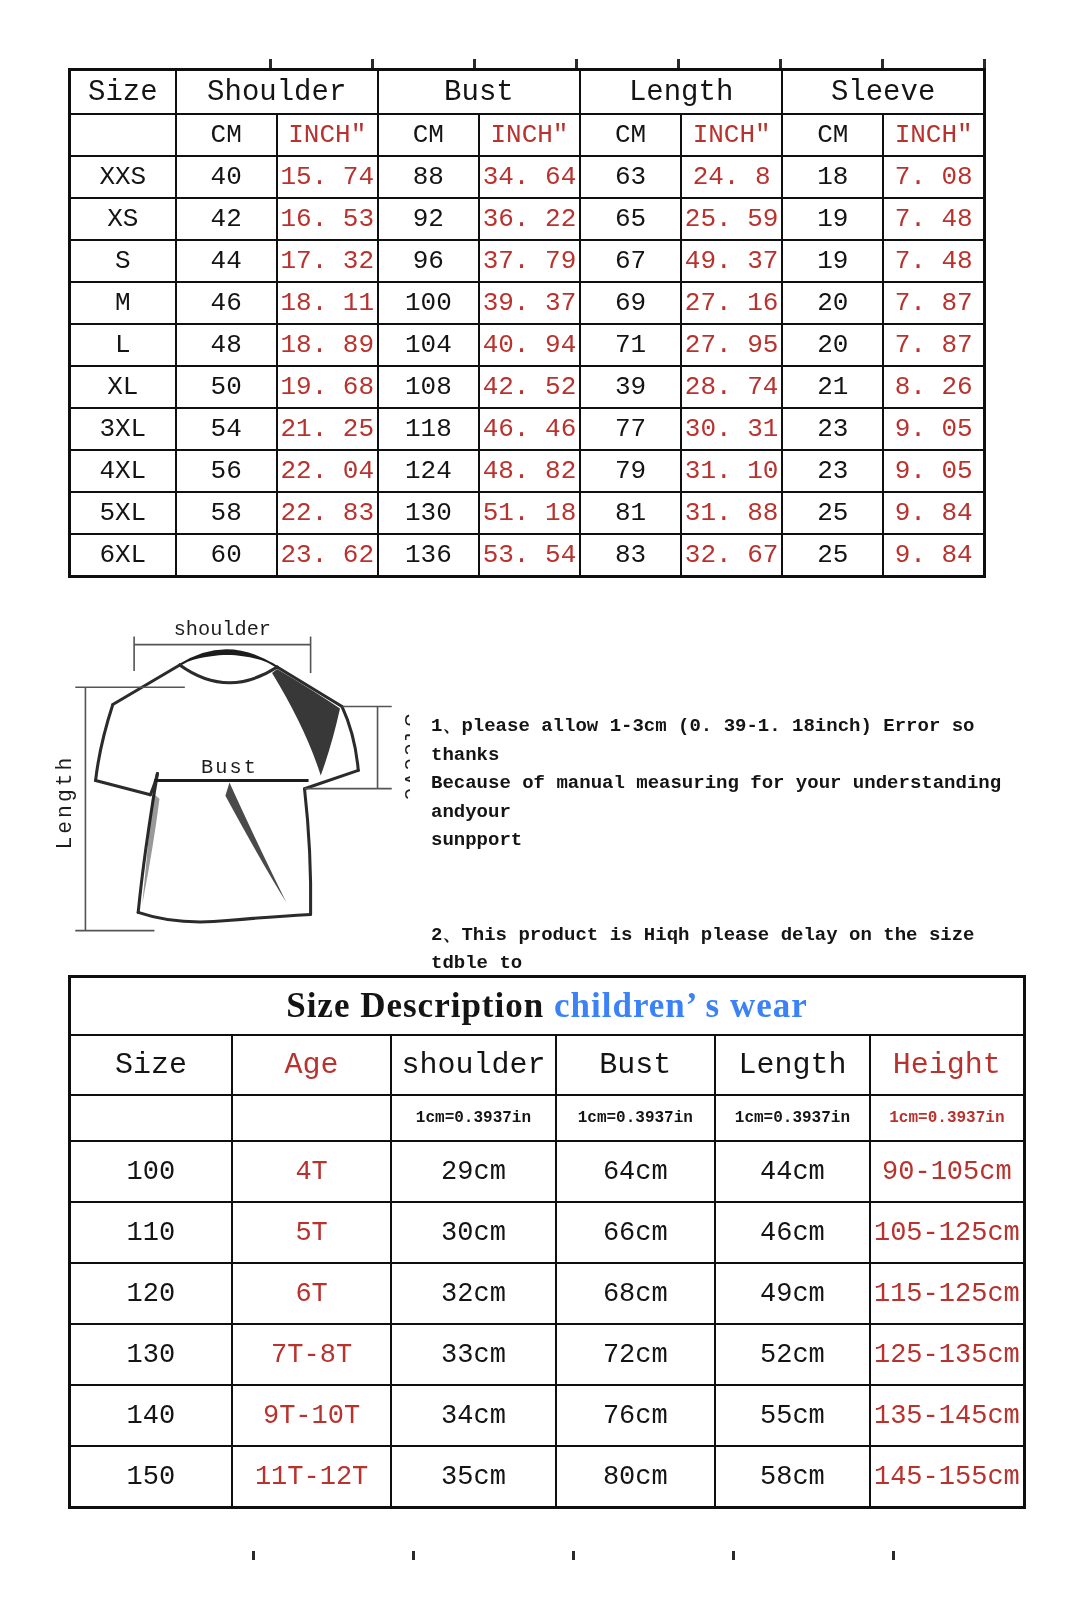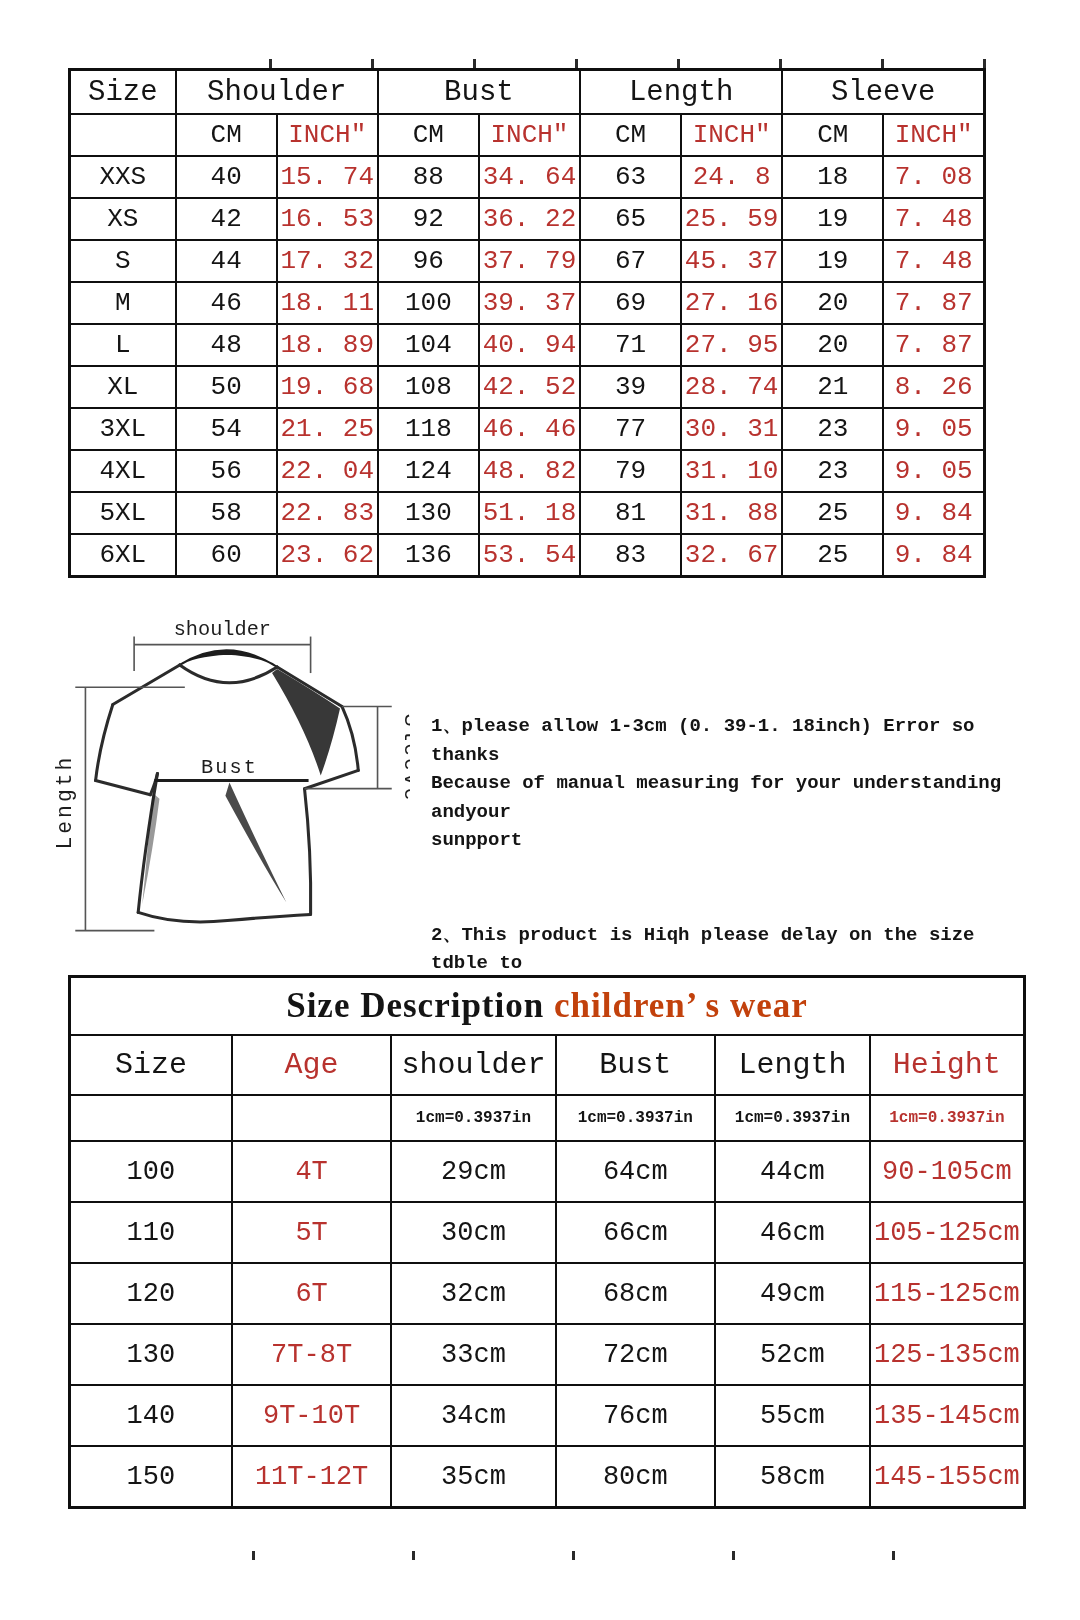--- a/index.html
+++ b/index.html
@@ -19,21 +19,21 @@
   .t1 td{font-size:26px;height:40px;}
   .t1 tr.unit td{font-size:26px;margin-left:8px;}
 
   .t2{left:68px;top:975px;width:958px;border:3px solid #0f0f0f;}
   .t2 .title-row td{height:56px;font-family:"Liberation Serif","DejaVu Serif",serif;font-weight:bold;font-size:35px;letter-spacing:1px;}
   .t2 .head-row td{height:58px;font-size:30px;}
   .t2 .conv-row td{height:44px;font-size:16px;font-weight:bold;}
   .t2 .data-row td{height:59px;font-size:27px;}
 
   .red{color:#b8322e;}
-  .title-red{color:#c2410c;text-align:right;}
+  .title-red{color:#3b82f6;text-align:right;}
 
   
   .ticks-top{position:absolute;left:170px;top:59px;width:816px;height:10px;
     background:repeating-linear-gradient(90deg,transparent 0 99px,#2a2a2a 99px 102px);}
   .ticks-bottom{position:absolute;left:95px;top:1551px;width:931px;height:9px;
     background:repeating-linear-gradient(90deg,transparent 0 157px,#2a2a2a 157px 160px);}
 
   
   .diagram{position:absolute;left:55px;top:608px;width:355px;height:335px;}
 
@@ -104,21 +104,21 @@
           <td>19</td>
           <td class="red">7. 48</td>
         </tr>
         <tr>
           <td>S</td>
           <td>44</td>
           <td class="red">17. 32</td>
           <td>96</td>
           <td class="red">37. 79</td>
           <td>67</td>
-          <td class="red">45. 37</td>
+          <td class="red">49. 37</td>
           <td>19</td>
           <td class="red">7. 48</td>
         </tr>
         <tr>
           <td>M</td>
           <td>46</td>
           <td class="red">18. 11</td>
           <td>100</td>
           <td class="red">39. 37</td>
           <td>69</td>

